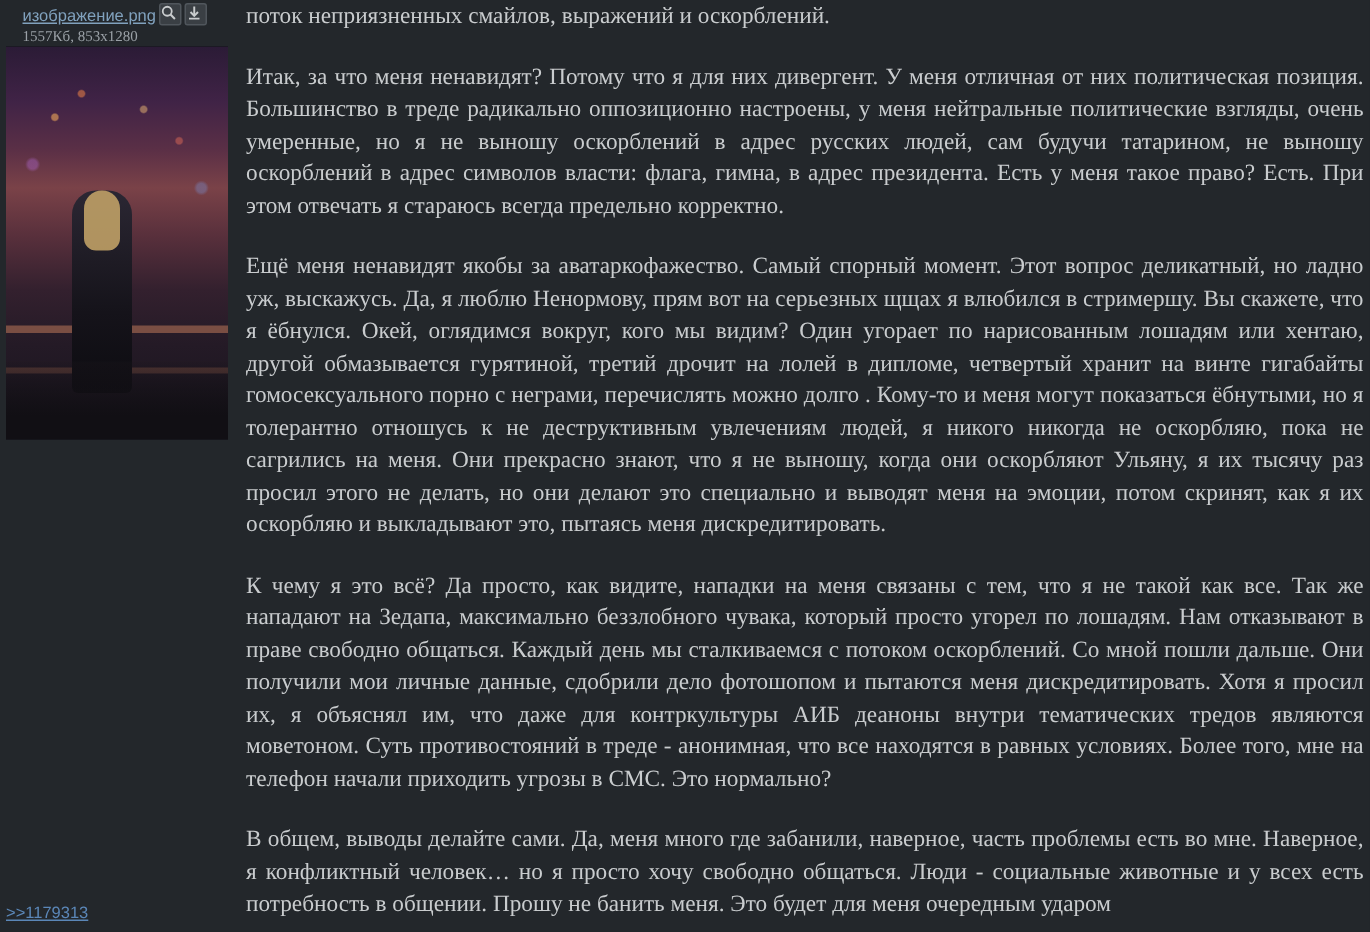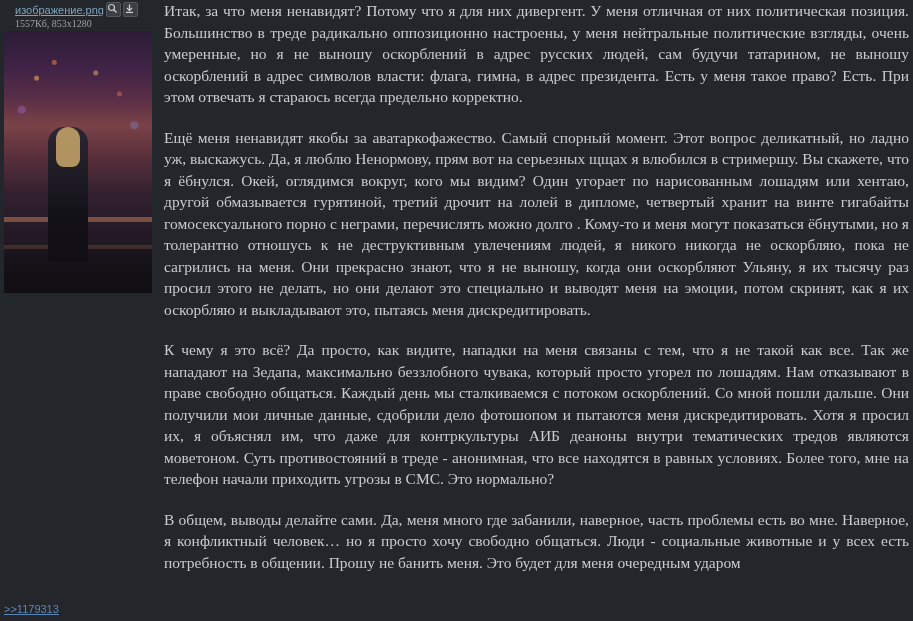--- a/index.html
+++ b/index.html
@@ -184,20 +184,21 @@
     <div class="thumb-img">
       <div class="thumb-rail"></div>
       <div class="thumb-rail2"></div>
       <div class="thumb-figure"></div>
       <div class="thumb-hair"></div>
       <div class="thumb-ground"></div>
     </div>
   </div>
 
   <div class="text-col">
+    <p>поток неприязненных смайлов, выражений и оскорблений.</p>
     <p>Итак, за что меня ненавидят? Потому что я для них дивергент. У меня отличная от них политическая позиция. Большинство в треде радикально оппозиционно настроены, у меня нейтральные политические взгляды, очень умеренные, но я не выношу оскорблений в адрес русских людей, сам будучи татарином, не выношу оскорблений в адрес символов власти: флага, гимна, в адрес президента. Есть у меня такое право? Есть. При этом отвечать я стараюсь всегда предельно корректно.</p>
     <p>Ещё меня ненавидят якобы за аватаркофажество. Самый спорный момент. Этот вопрос деликатный, но ладно уж, выскажусь. Да, я люблю Ненормову, прям вот на серьезных щщах я влюбился в стримершу. Вы скажете, что я ёбнулся. Окей, оглядимся вокруг, кого мы видим? Один угорает по нарисованным лошадям или хентаю, другой обмазывается гурятиной, третий дрочит на лолей в дипломе, четвертый хранит на винте гигабайты гомосексуального порно с неграми, перечислять можно долго . Кому-то и меня могут показаться ёбнутыми, но я толерантно отношусь к не деструктивным увлечениям людей, я никого никогда не оскорбляю, пока не сагрились на меня. Они прекрасно знают, что я не выношу, когда они оскорбляют Ульяну, я их тысячу раз просил этого не делать, но они делают это специально и выводят меня на эмоции, потом скринят, как я их оскорбляю и выкладывают это, пытаясь меня дискредитировать.</p>
     <p>К чему я это всё? Да просто, как видите, нападки на меня связаны с тем, что я не такой как все. Так же нападают на Зедапа, максимально беззлобного чувака, который просто угорел по лошадям. Нам отказывают в праве свободно общаться. Каждый день мы сталкиваемся с потоком оскорблений. Со мной пошли дальше. Они получили мои личные данные, сдобрили дело фотошопом и пытаются меня дискредитировать. Хотя я просил их, я объяснял им, что даже для контркультуры АИБ деаноны внутри тематических тредов являются моветоном. Суть противостояний в треде - анонимная, что все находятся в равных условиях. Более того, мне на телефон начали приходить угрозы в СМС. Это нормально?</p>
     <p>В общем, выводы делайте сами. Да, меня много где забанили, наверное, часть проблемы есть во мне. Наверное, я конфликтный человек… но я просто хочу свободно общаться. Люди - социальные животные и у всех есть потребность в общении. Прошу не банить меня. Это будет для меня очередным ударом</p>
   </div>
 
   <a class="backlink" href="#">&gt;&gt;1179313</a>
 
 </div>
 

